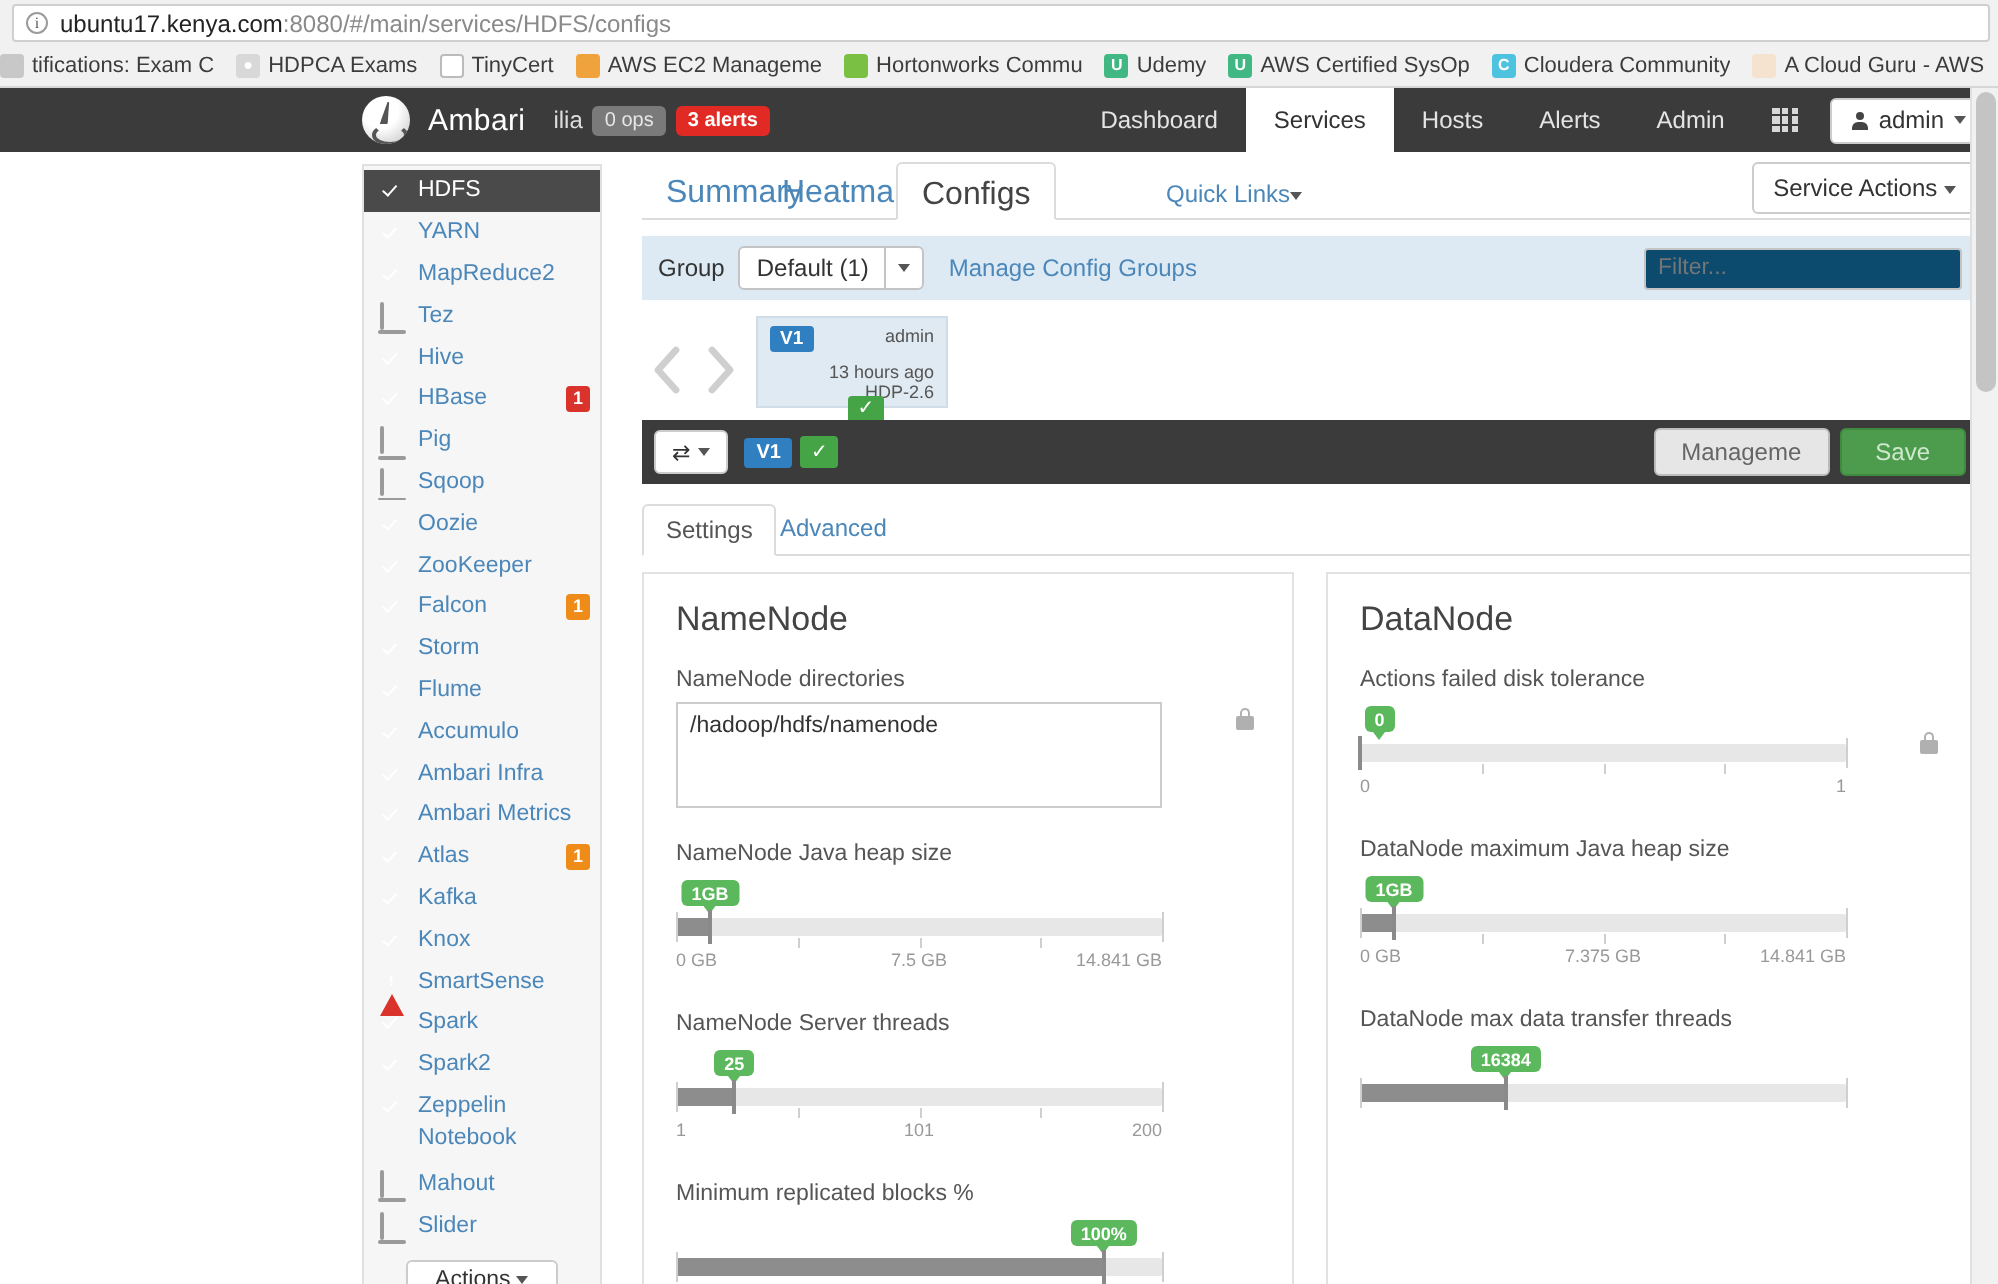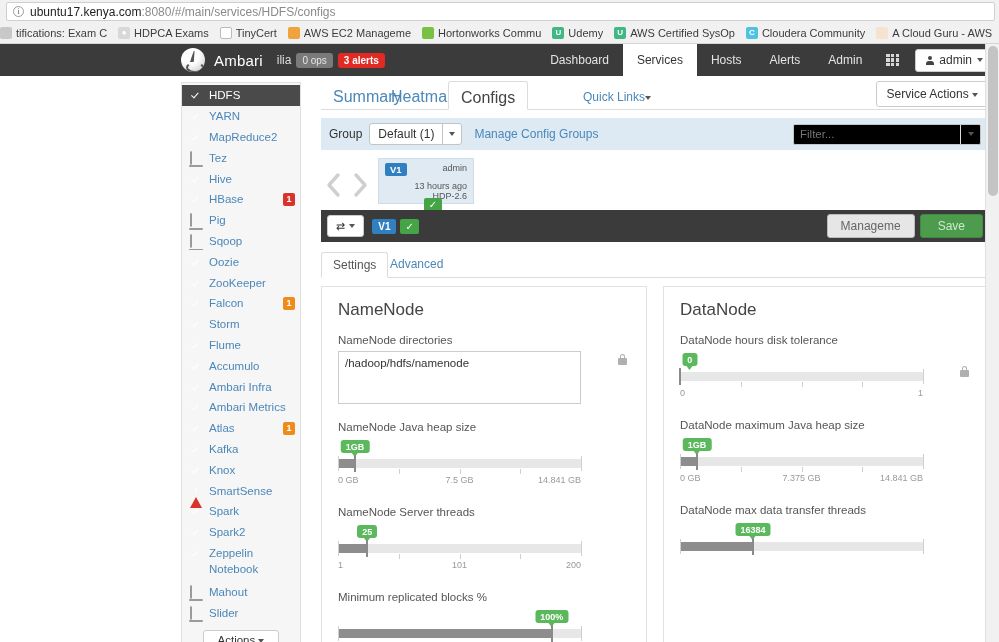--- a/index.html
+++ b/index.html
@@ -232,22 +232,22 @@
     text-align: right;
   }
   .group-select .gs-val { padding: 0 8px; }
   .group-select .gs-caret {
     border-left: 1px solid #c4c4c4; padding: 0 6px; height: 22px; line-height:21px;
   }
   .caret { display:inline-block; width:0;height:0;border-left:3.5px solid transparent;border-right:3.5px solid transparent;border-top:4px solid #555;vertical-align: middle;}
   .manage-link { font-size: 12px; color: #4b87b9; }
   .filter-wrap {
     margin-left: auto; display: flex; align-items: center;
-    border: 1px solid #c4c4c4; background: #000000; border-radius: 2px;
-    height: 21px; width: 188px;
+    border: 1px solid #c4c4c4; background: #0c4a6e; border-radius: 2px;
+    height: 21px; width: 159px;
   }
   .filter-input { flex: 1; border: none; outline: none; font-size: 11.5px; color: #999; padding: 0 6px; height: 19px; font-family: inherit; background: transparent;}
   .filter-caret { width: 24px; height: 19px; border-left: 1px solid #ddd; text-align: center; line-height: 19px; }
 
   
   .ver-area { position: absolute; left: 10px; top: 82px; width: 668px; height: 58px; }
   .arrow { position: absolute; top: 14px; width: 18px; height: 26px; }
   .arrow svg { display:block; }
   .ver-box {
     position: absolute; left: 57px; top: 0; width: 96px; height: 46px;
@@ -682,21 +682,21 @@
                 </div>
                 <div class="slider-end" style="left: 0%;"></div>
                 <div class="slider-end" style="left: 100%;"></div>
                 <div class="slider-handle" style="left: 88%;"></div>
               </div>
             </div>
           </div>
           <div class="panel">
             <h2>DataNode</h2>
             <div class="fld-row">
-              <div class="fld-label">DataNode hours disk tolerance</div>
+              <div class="fld-label">Actions failed disk tolerance</div>
               <div class="slider-wrap" style="height: 50px;">
                 <div class="slider-bubble" style="left: 4%;">0</div>
                 <div class="slider-track">
                   <div class="slider-fill" style="width: 0%;"></div>
                 </div>
                 <div class="slider-end" style="left: 0%;"></div>
                 <div class="slider-end" style="left: 100%;"></div>
                 <div class="slider-tick" style="left: 25%;"></div>
                 <div class="slider-tick" style="left: 50%;"></div>
                 <div class="slider-tick" style="left: 75%;"></div>

